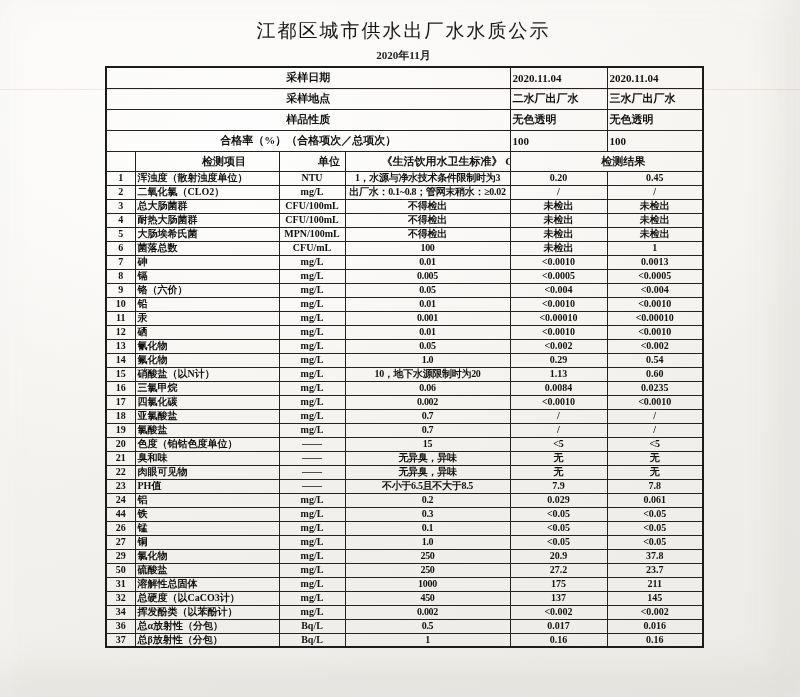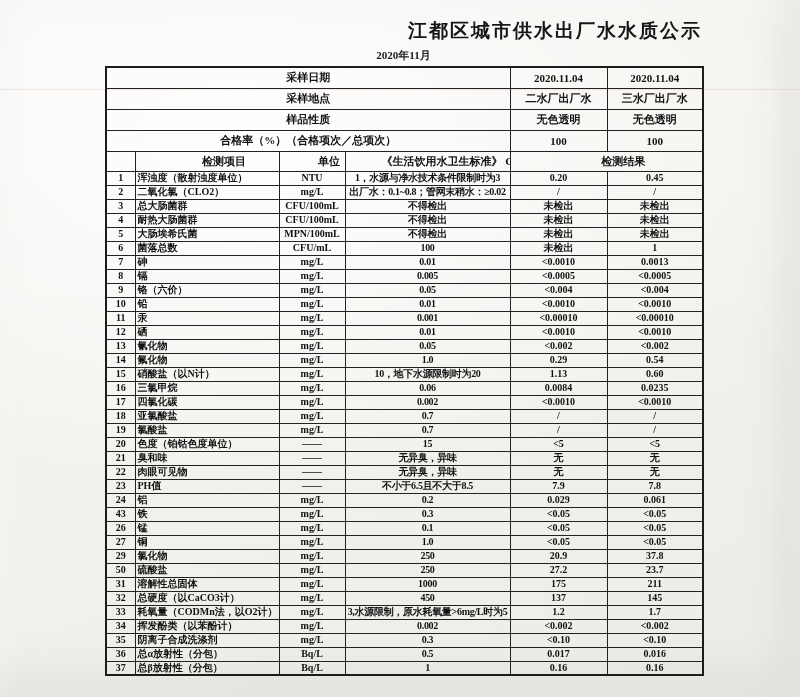--- a/index.html
+++ b/index.html
@@ -16,22 +16,22 @@
   .vignette {
     position: absolute; inset: 0; pointer-events: none;
     box-shadow: inset -14px -18px 45px rgba(90,85,80,0.10), inset 6px 4px 30px rgba(255,255,255,0.6);
   }
   .scan-line {
     position: absolute; left: 0; top: 89px; width: 800px; height: 1px;
     background: rgba(205,130,130,0.18);
   }
   .doc-title {
     position: absolute; left: 105px; top: 18px; width: 597px;
-    text-align: right;
-    font-size: 19px; font-weight: 700; letter-spacing: 2px;
+    text-align: center;
+    font-size: 19px; font-weight: 400; letter-spacing: 2px;
     color: #161616;
   }
   .doc-subtitle {
     position: absolute; left: 105px; top: 48px; width: 597px;
     text-align: center;
     font-size: 11px; font-weight: 700; color: #1a1a1a;
   }
   table.wq {
     position: absolute; left: 105px; top: 66px;
     width: 597px;
@@ -44,21 +44,21 @@
     border: 1px solid #222;
     padding: 0 2px;
     overflow: hidden;
     white-space: nowrap;
     font-weight: 600;
     color: #121212;
   }
   tr.info-row { height: 21px; }
   tr.info-row td { font-size: 11px; }
   td.info-label { text-align: center; font-weight: 700; }
-  td.info-val { text-align: center; }
+  td.info-val { }
   tr.cols-row { height: 20px; }
   tr.cols-row th { font-size: 11px; font-weight: 700; text-align: center; padding-left: 36px; }
   tbody.results tr { height: 14px; }
   tbody.results td { font-size: 10px; line-height: 1; }
   td.c-no { text-align: center; }
   td.c-item { text-align: left; padding-left: 3px; }
   td.c-unit { text-align: center; margin-left: 12px; }
   td.c-standard { text-align: center; font-size: 9px; letter-spacing: -0.3px; }
   td.c-r1, td.c-r2 { text-align: center; }
 </style>
@@ -296,21 +296,21 @@
       </tr>
       <tr>
         <td class="c-no">24</td>
         <td class="c-item">铝</td>
         <td class="c-unit">mg/L</td>
         <td class="c-standard">0.2</td>
         <td class="c-r1">0.029</td>
         <td class="c-r2">0.061</td>
       </tr>
       <tr>
-        <td class="c-no">43</td>
+        <td class="c-no">44</td>
         <td class="c-item">铁</td>
         <td class="c-unit">mg/L</td>
         <td class="c-standard">0.3</td>
         <td class="c-r1">&lt;0.05</td>
         <td class="c-r2">&lt;0.05</td>
       </tr>
       <tr>
         <td class="c-no">26</td>
         <td class="c-item">锰</td>
         <td class="c-unit">mg/L</td>
@@ -352,42 +352,26 @@
       </tr>
       <tr>
         <td class="c-no">32</td>
         <td class="c-item">总硬度（以CaCO3计）</td>
         <td class="c-unit">mg/L</td>
         <td class="c-standard">450</td>
         <td class="c-r1">137</td>
         <td class="c-r2">145</td>
       </tr>
       <tr>
-        <td class="c-no">33</td>
-        <td class="c-item">耗氧量（CODMn法，以O2计）</td>
-        <td class="c-unit">mg/L</td>
-        <td class="c-standard">3,水源限制，原水耗氧量&gt;6mg/L时为5</td>
-        <td class="c-r1">1.2</td>
-        <td class="c-r2">1.7</td>
-      </tr>
-      <tr>
         <td class="c-no">34</td>
         <td class="c-item">挥发酚类（以苯酚计）</td>
         <td class="c-unit">mg/L</td>
         <td class="c-standard">0.002</td>
         <td class="c-r1">&lt;0.002</td>
         <td class="c-r2">&lt;0.002</td>
-      </tr>
-      <tr>
-        <td class="c-no">35</td>
-        <td class="c-item">阴离子合成洗涤剂</td>
-        <td class="c-unit">mg/L</td>
-        <td class="c-standard">0.3</td>
-        <td class="c-r1">&lt;0.10</td>
-        <td class="c-r2">&lt;0.10</td>
       </tr>
       <tr>
         <td class="c-no">36</td>
         <td class="c-item">总α放射性（分包）</td>
         <td class="c-unit">Bq/L</td>
         <td class="c-standard">0.5</td>
         <td class="c-r1">0.017</td>
         <td class="c-r2">0.016</td>
       </tr>
       <tr>

